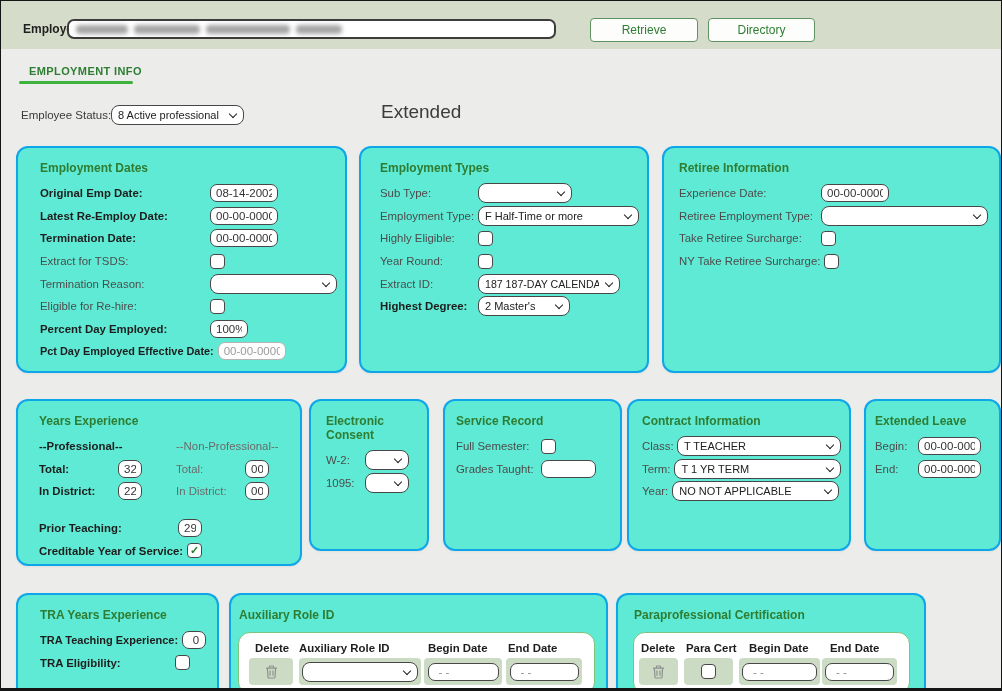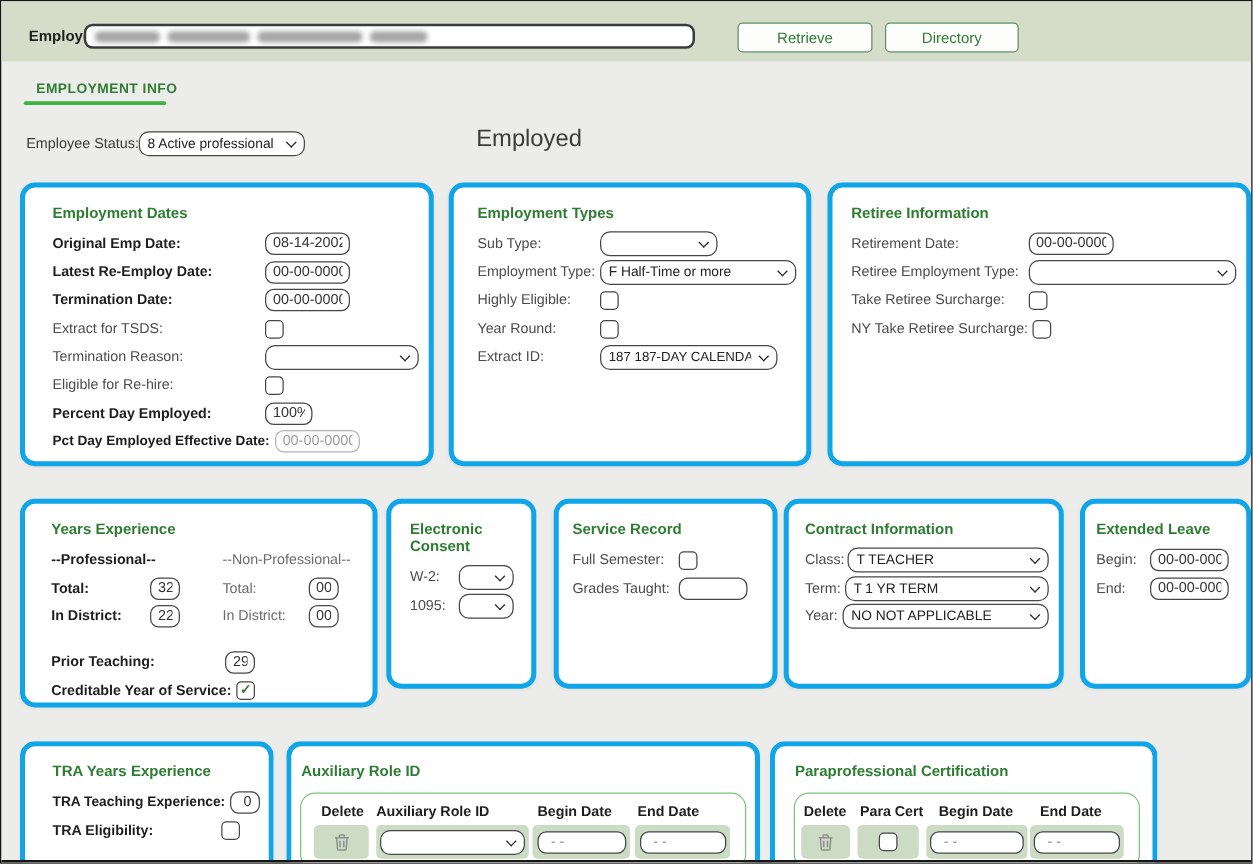--- a/index.html
+++ b/index.html
@@ -32,21 +32,21 @@
   
   .tab{position:absolute; left:28px; top:64px; font-size:11px; font-weight:bold; letter-spacing:.4px; color:#2e7d32;}
   .tab-underline{position:absolute; left:18px; top:80px; width:114px; height:3px; background:#3db33d; border-radius:2px;}
 
   
   .status-label{position:absolute; left:20px; top:108px; font-size:11.5px; color:#3a3a3a;}
   .status-select{left:110px; top:104px; width:133px;}
   .employed-heading{position:absolute; left:380px; top:100px; font-size:19px; color:#3c3c3c;}
 
   
-  .card{position:absolute; background:#ffffff; border:4px solid #0ea5e9; border-radius:12px; box-shadow:0 1px 3px rgba(0,0,0,.05);}
+  .card{position:absolute; background:#5eead4; border:2px solid #0ea5e9; border-radius:12px; box-shadow:0 1px 3px rgba(0,0,0,.05);}
   .card.cut{border-radius:12px 12px 0 0; border-bottom:none;}
   .card-title{font-size:12px; font-weight:bold; color:#2e7d32; padding-top:13px; margin-bottom:7px;}
 
   .frow{display:flex; align-items:center; height:22.6px;}
   .flabel{font-size:11.4px; color:#4c4c4c; white-space:nowrap; padding-right:4px;}
   .flabel.b{font-weight:bold; color:#1d1d1d;}
 
   .tinput{
     border:1.6px solid #474747; border-radius:7px; height:18px; background:#fff;
     font-family:inherit; font-size:11.5px; color:#333; padding:0 5px; outline:none;
@@ -110,21 +110,21 @@
   </div>
 
   <div class="tab">EMPLOYMENT INFO</div>
   <div class="tab-underline"></div>
 
   <span class="status-label">Employee Status:</span>
   <div class="tselect status-select" style="position:absolute;">
     <span class="selval">8 Active professional</span>
     <span class="chev"></span>
   </div>
-  <div class="employed-heading">Employed</div>
+  <div class="employed-heading">Extended</div>
 
   <div class="card" style="left:15px; top:145px; width:331px; height:227px; padding:0 8px 0 22px;">
     <div class="card-title">Employment Dates</div>
     <div class="frow">
         <span class="flabel b" style="min-width:170px;">Original Emp Date:</span>
       <input class="tinput w68" value="08-14-2002" style="">
       </div>
     <div class="frow">
         <span class="flabel b" style="min-width:170px;">Latest Re-Employ Date:</span>
       <input class="tinput w68" value="00-00-0000" style="">
@@ -182,26 +182,33 @@
         <span class="flabel" style="min-width:98px;">Year Round:</span>
       <span class="cb"></span>
       </div>
     <div class="frow">
         <span class="flabel" style="min-width:98px;">Extract ID:</span>
       <div class="tselect sw142">
         <span class="selval" style="font-size:10.6px;">187 187-DAY CALENDAR</span>
         <span class="chev"></span>
         </div>
       </div>
+    <div class="frow">
+        <span class="flabel b" style="min-width:98px;">Highest Degree:</span>
+      <div class="tselect sw92">
+        <span class="selval">2 Master's</span>
+        <span class="chev"></span>
+        </div>
+      </div>
   </div>
 
   <div class="card" style="left:661px; top:145px; width:339px; height:227px; padding:0 8px 0 15px;">
     <div class="card-title">Retiree Information</div>
     <div class="frow">
-        <span class="flabel" style="min-width:142px;">Retirement Date:</span>
+        <span class="flabel" style="min-width:142px;">Experience Date:</span>
       <input class="tinput w68" value="00-00-0000" style="">
       </div>
     <div class="frow">
         <span class="flabel" style="min-width:142px;">Retiree Employment Type:</span>
       <div class="tselect sw167">
         <span class="selval"></span>
         <span class="chev"></span>
         </div>
       </div>
     <div class="frow">

